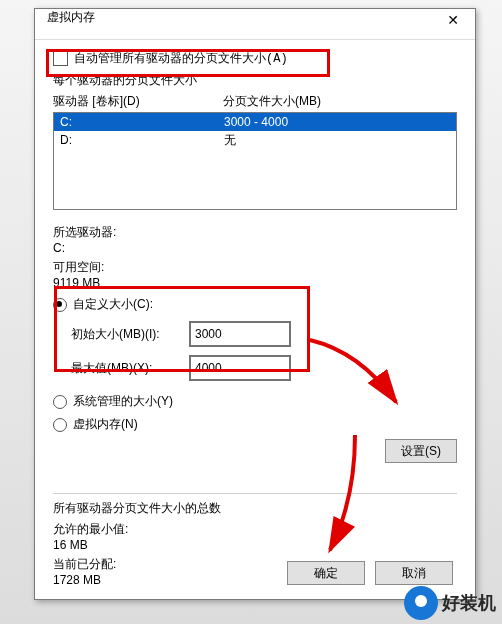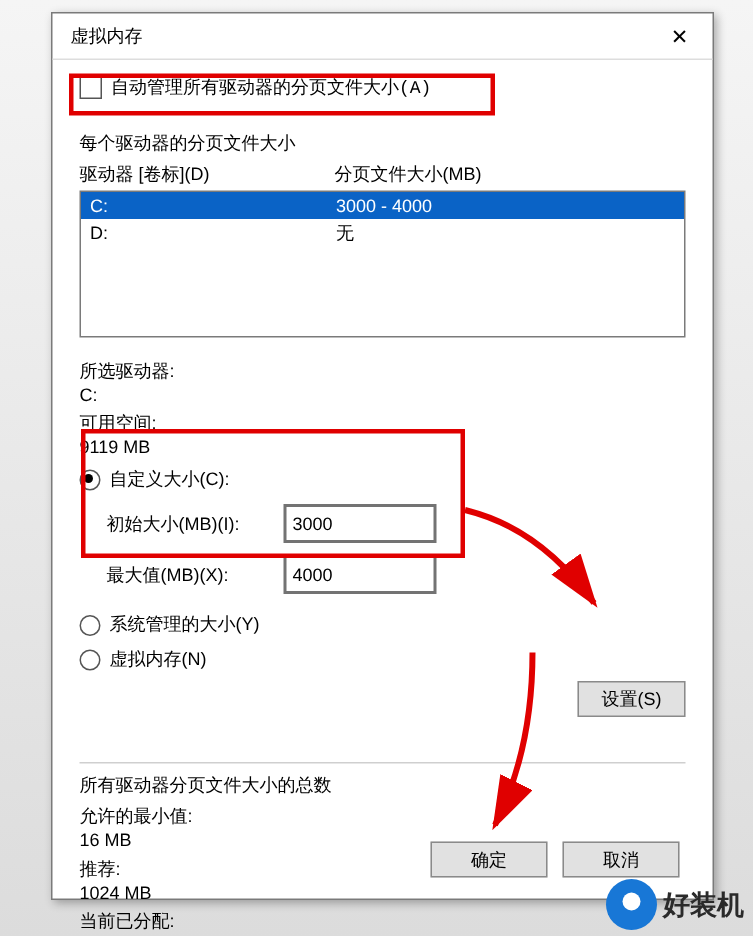--- a/index.html
+++ b/index.html
@@ -1,24 +1,24 @@
 <!DOCTYPE html>
 <html><head>
 <meta charset="utf-8">
 <style>
   html,body{margin:0;padding:0;font-family:"Microsoft YaHei","Segoe UI",Tahoma,sans-serif;font-size:12px;color:#000;background:#e8e8e8;}
   .stage{width:502px;height:624px;position:relative;background:linear-gradient(#f5f5f5,#dcdcdc);overflow:hidden;}
   .dialog{position:absolute;left:34px;top:8px;width:440px;height:590px;background:#fff;border:1px solid #7a7a7a;box-shadow:2px 2px 6px rgba(0,0,0,.3);}
-  .titlebar{height:30px;display:flex;align-items:center;justify-content:space-between;padding:0 8px 0 12px;border-bottom:1px solid #ddd;}
+  .titlebar{height:30px;display:flex;align-items:flex-start;justify-content:space-between;padding:0 8px 0 12px;border-bottom:1px solid #ddd;}
   .titlebar .title{font-size:12px;}
   .titlebar .close{width:28px;height:22px;display:flex;align-items:center;justify-content:center;font-size:14px;font-family:Arial;cursor:pointer;}
   .content{padding:10px 18px 12px 18px;}
   .chk-row{display:flex;align-items:center;gap:6px;font-family:Liberation Mono, monospace;}
   .chk{width:13px;height:13px;border:1px solid #555;background:#fff;}
-  .section-label{margin-top:20px;}
+  .section-label{margin-top:5px;}
   .col-headers{display:flex;margin-top:4px;}
   .col-headers .h1{width:170px;}
   .drive-list{border:1px solid #7a7a7a;height:96px;background:#fff;margin-top:2px;overflow:hidden;}
   .drive-row{display:flex;height:18px;line-height:18px;padding:0 6px;}
   .drive-row.sel{background:#0a63c6;color:#fff;}
   .drive-row .dc1{width:164px;}
   .kv{display:flex;margin-top:4px;flex-direction:column;}
   .kv .k{width:140px;}
   .radio-row{display:flex;align-items:center;gap:6px;margin-top:6px;}
   .radio{width:12px;height:12px;border:1px solid #555;border-radius:50%;background:#fff;position:relative;}
@@ -104,24 +104,20 @@
       </div>
 
       <div class="divider">
         <div>所有驱动器分页文件大小的总数</div>
         <div class="totals" style="margin-top:0;">
           <div class="kv">
               <span class="k">允许的最小值:</span>
               <span>16 MB</span>
             </div>
           <div class="kv">
-              <span class="k">推荐:</span>
-              <span>1024 MB</span>
-            </div>
-          <div class="kv">
               <span class="k">当前已分配:</span>
               <span>1728 MB</span>
             </div>
         </div>
       </div>
     </div>
 
     <div class="footer">
       <button class="btn">确定</button>
       <button class="btn">取消</button>

